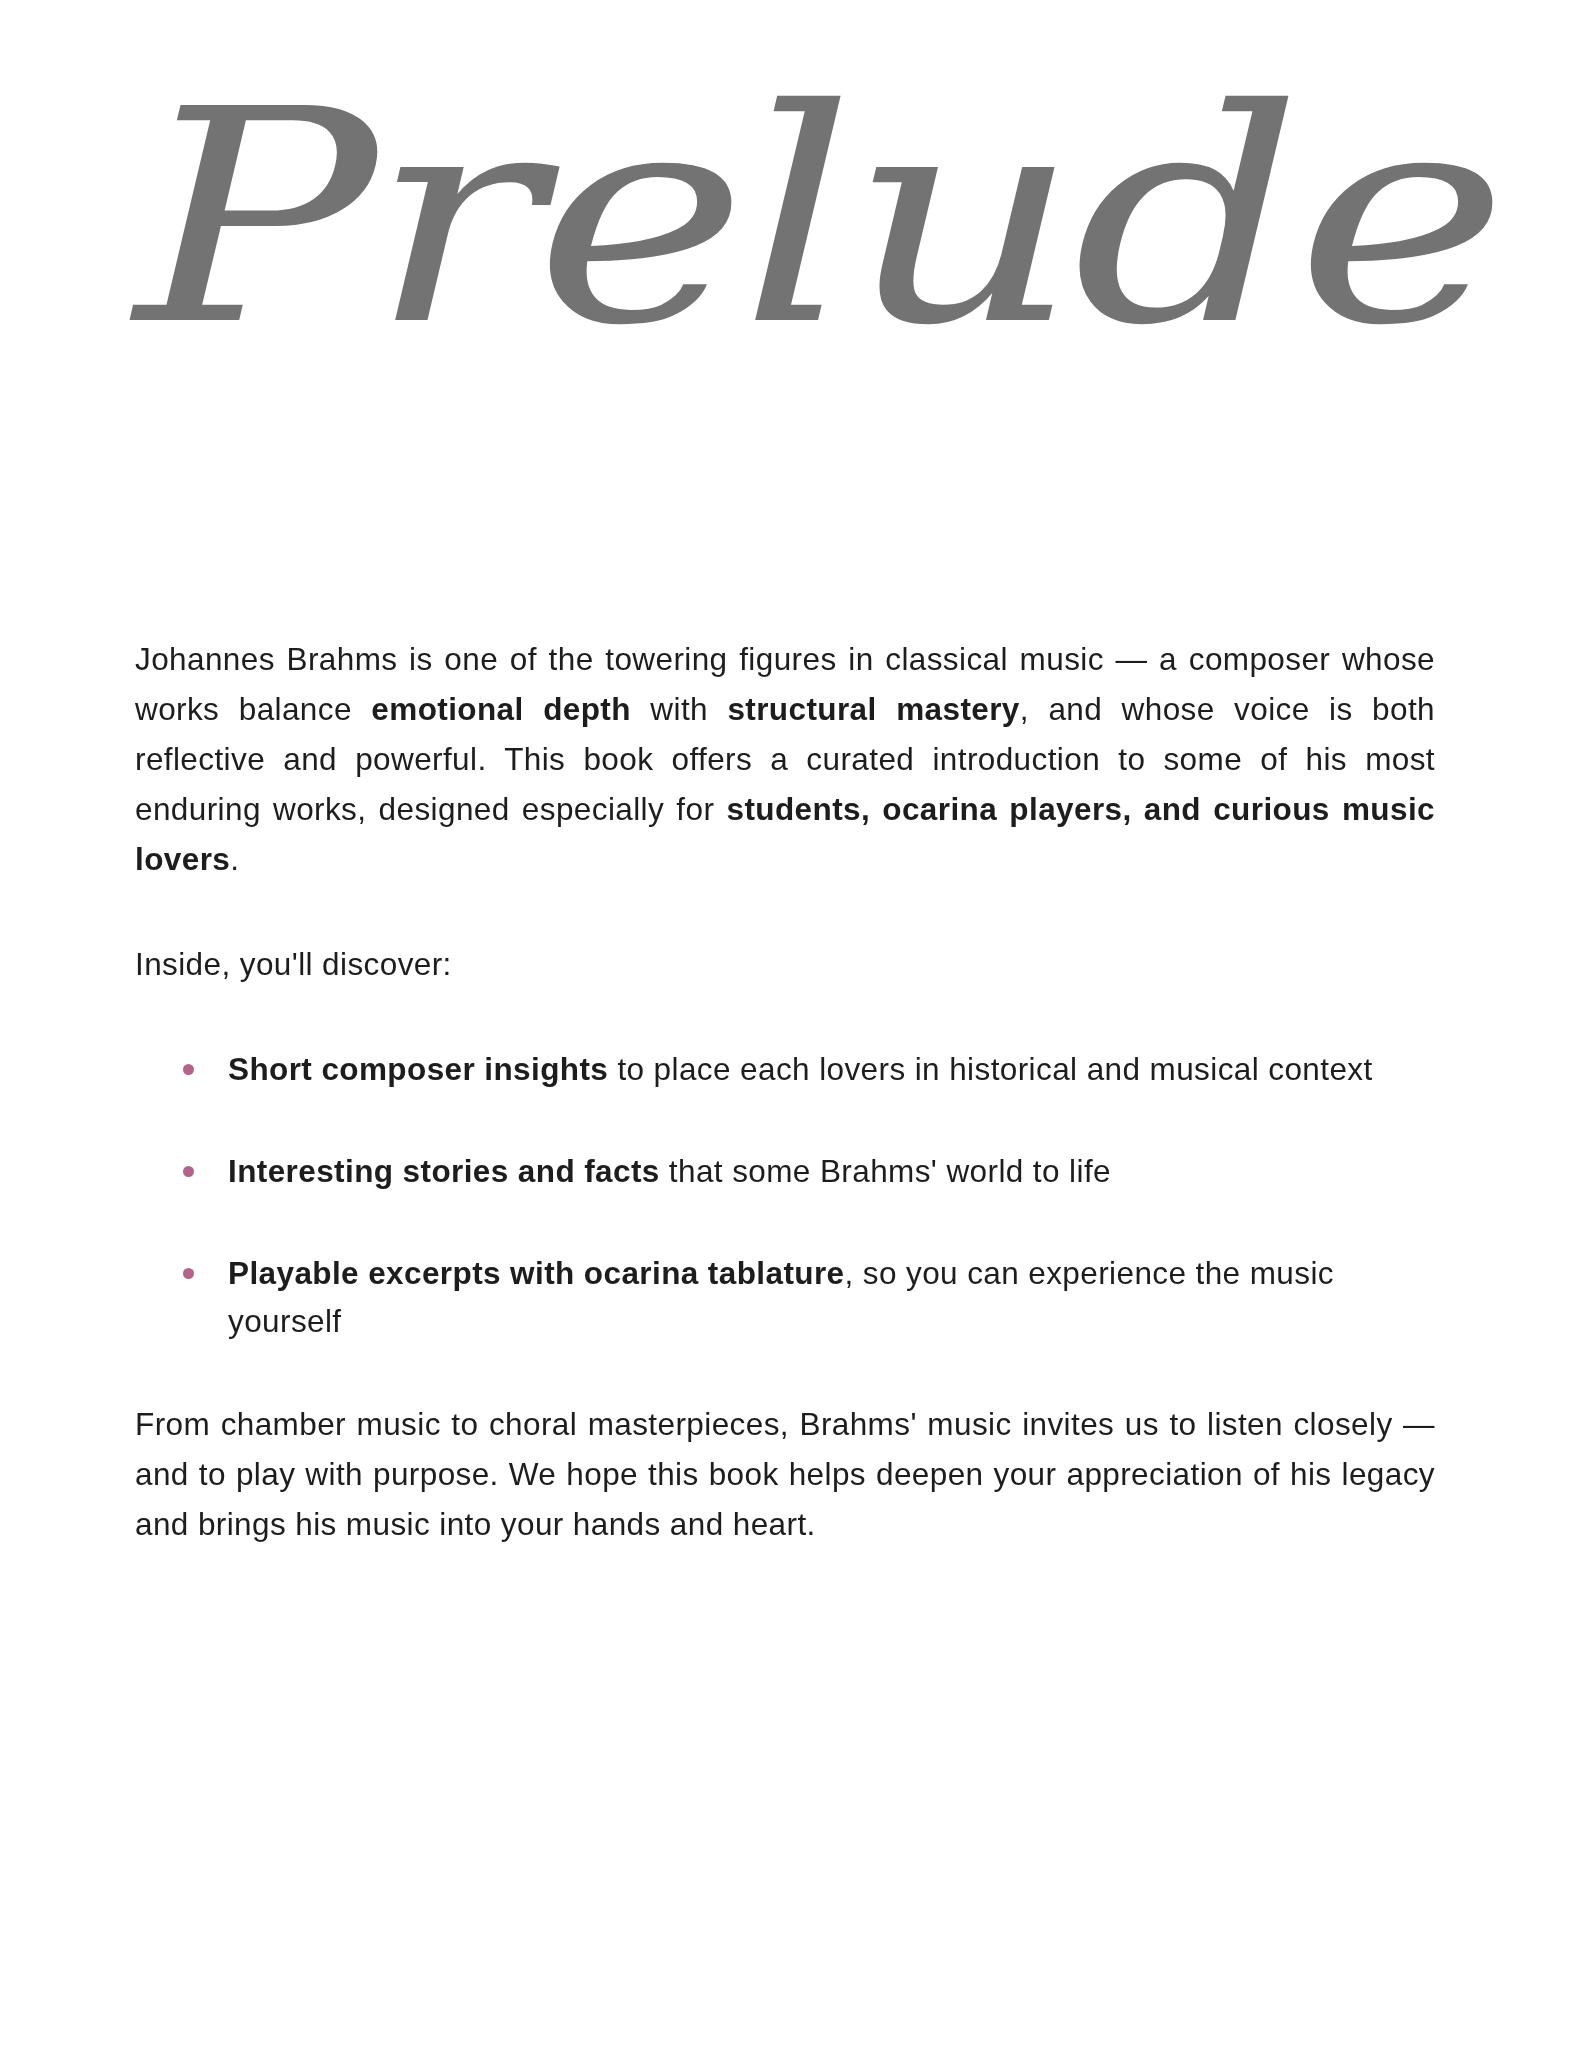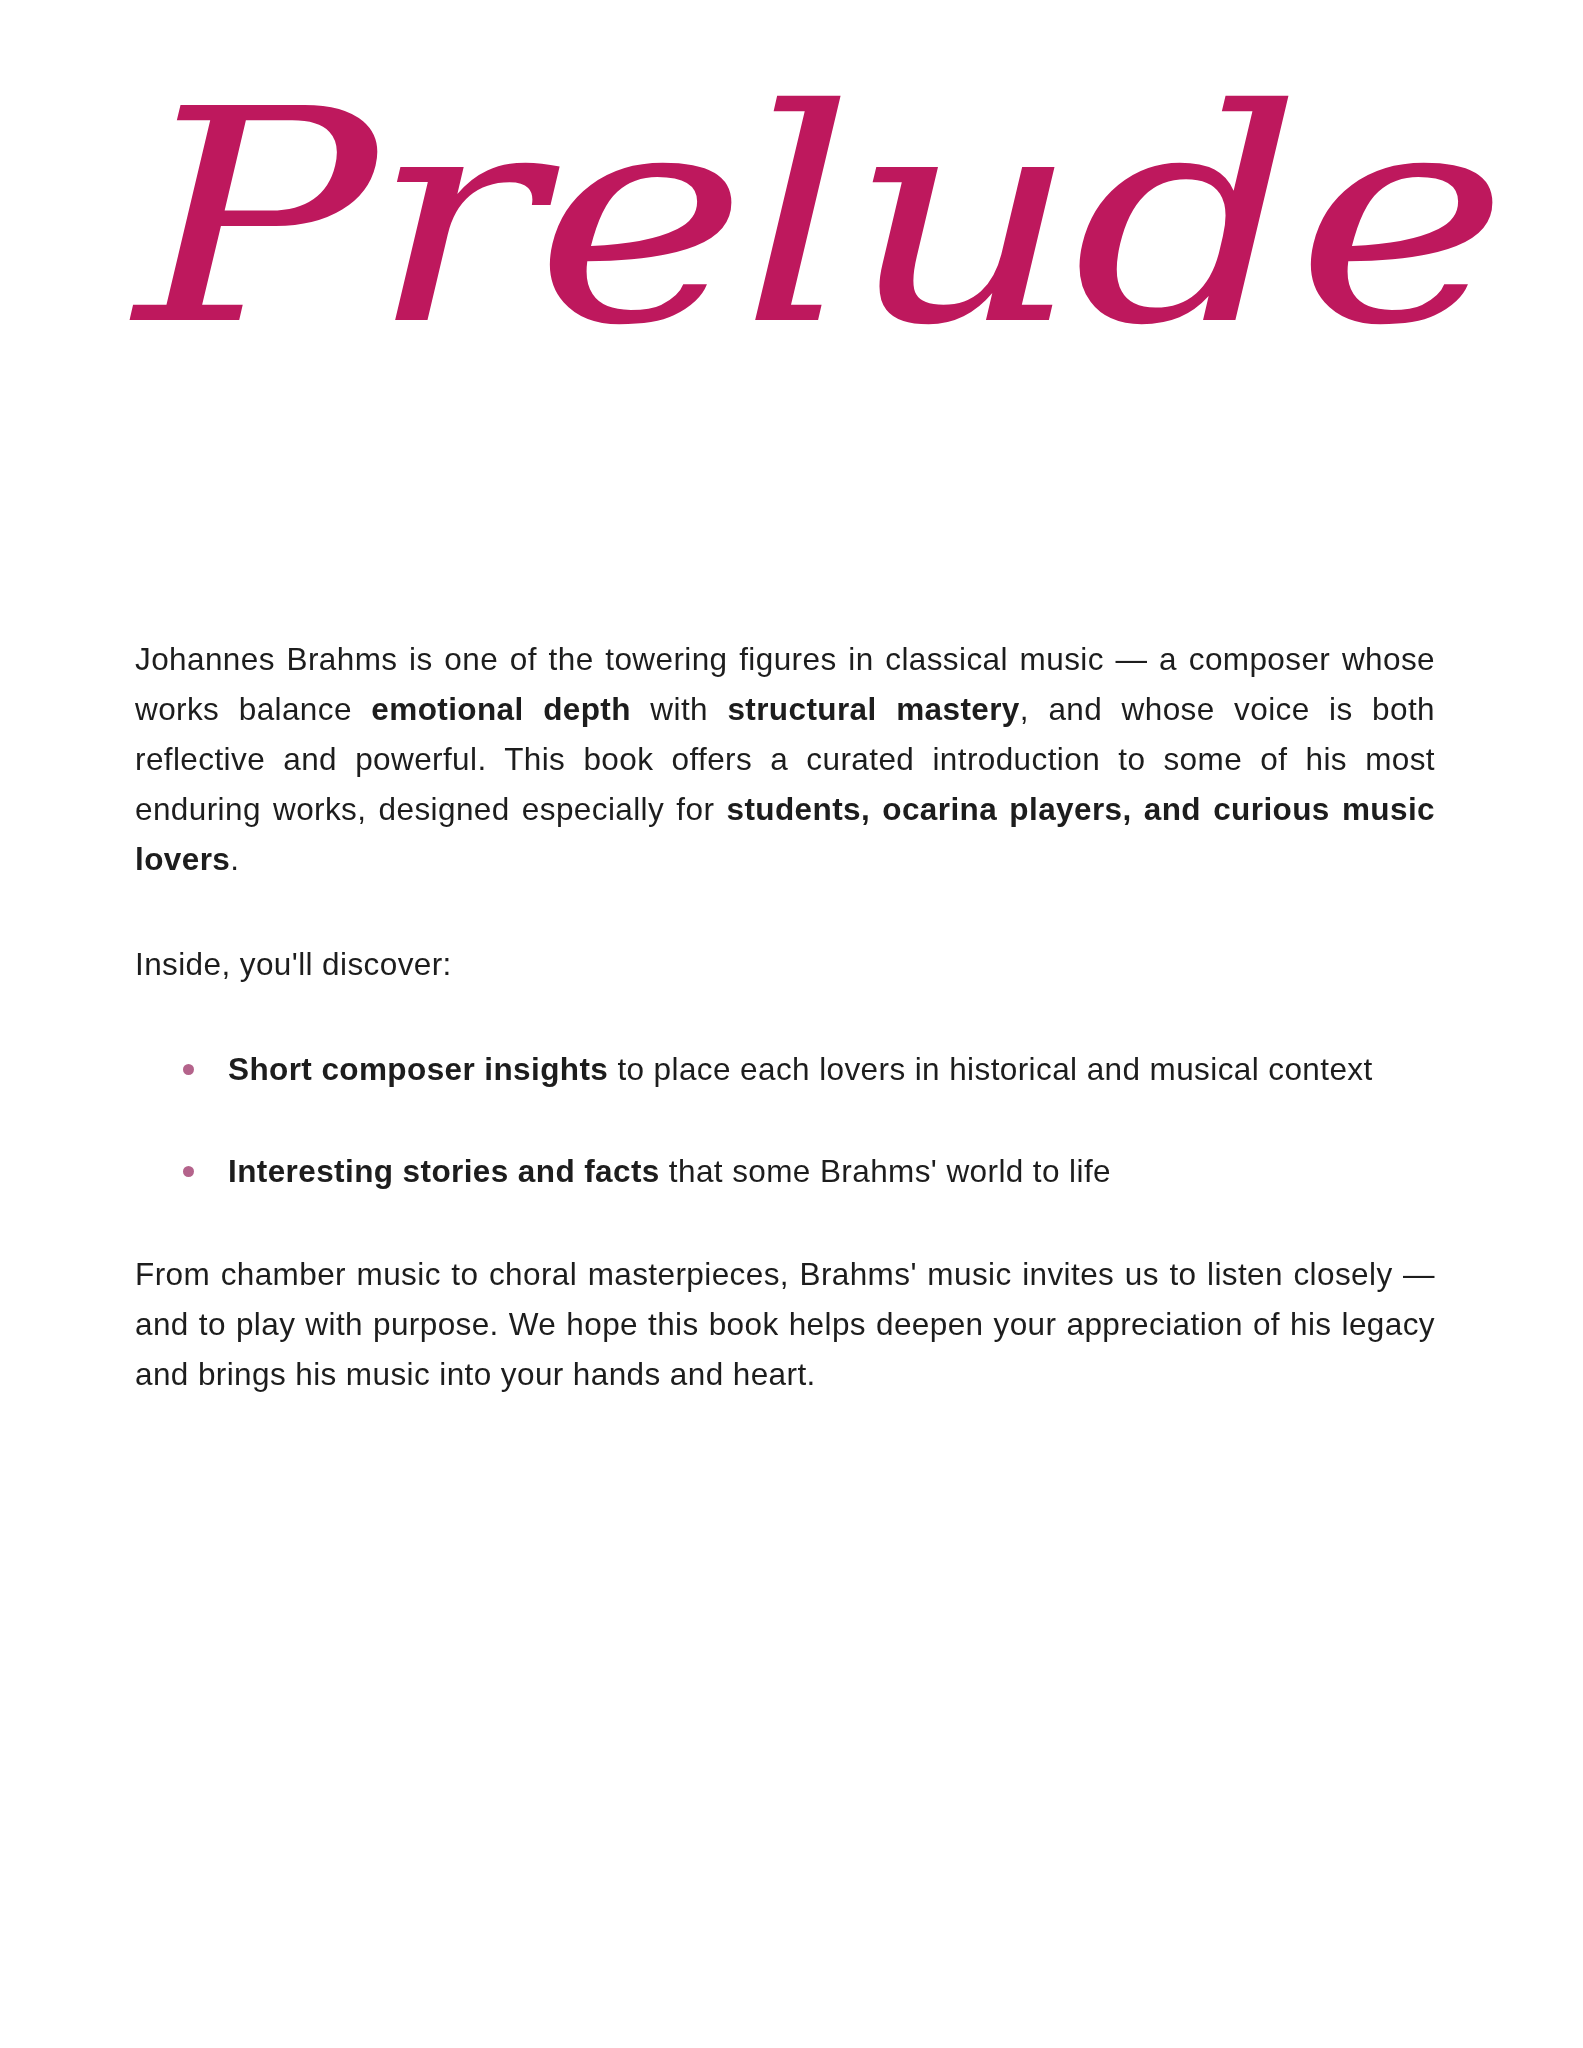--- a/index.html
+++ b/index.html
@@ -18,21 +18,21 @@
   .content {
     padding: 0 148px 0 135px;
   }
 
   
   .title {
     margin: 58px 0 0 0;
     font-family: "DejaVu Serif", "Liberation Serif", serif;
     font-style: italic;
     font-weight: normal;
-    color: #be185d;
+    color: #737373;
     font-size: 295px;
     line-height: 320px;
     white-space: nowrap;
   }
   .title-inner {
     display: inline-block;
     transform: scaleX(1.22);
     transform-origin: left center;
     letter-spacing: -6px;
   }
@@ -96,19 +96,23 @@
         <span class="dot"></span>
         <span class="bullet-text"><b>Short composer insights</b><span> to place each lovers in historical and musical context</span></span>
       </li>
 
 
       <li class="bullet">
         <span class="dot"></span>
         <span class="bullet-text"><b>Interesting stories and facts</b><span> that some Brahms' world to life</span></span>
       </li>
 
+      <li class="bullet">
+        <span class="dot"></span>
+        <span class="bullet-text"><b>Playable excerpts with ocarina tablature</b><span>, so you can experience the music yourself</span></span>
+      </li>
 
     </ul>
 
     <p class="par justify outro">From chamber music to choral masterpieces, Brahms' music invites us to listen closely — and to play with purpose. We hope this book helps deepen your appreciation of his legacy and brings his music into your hands and heart.</p>
 
   </div>
 </div>
 
 </body></html>

